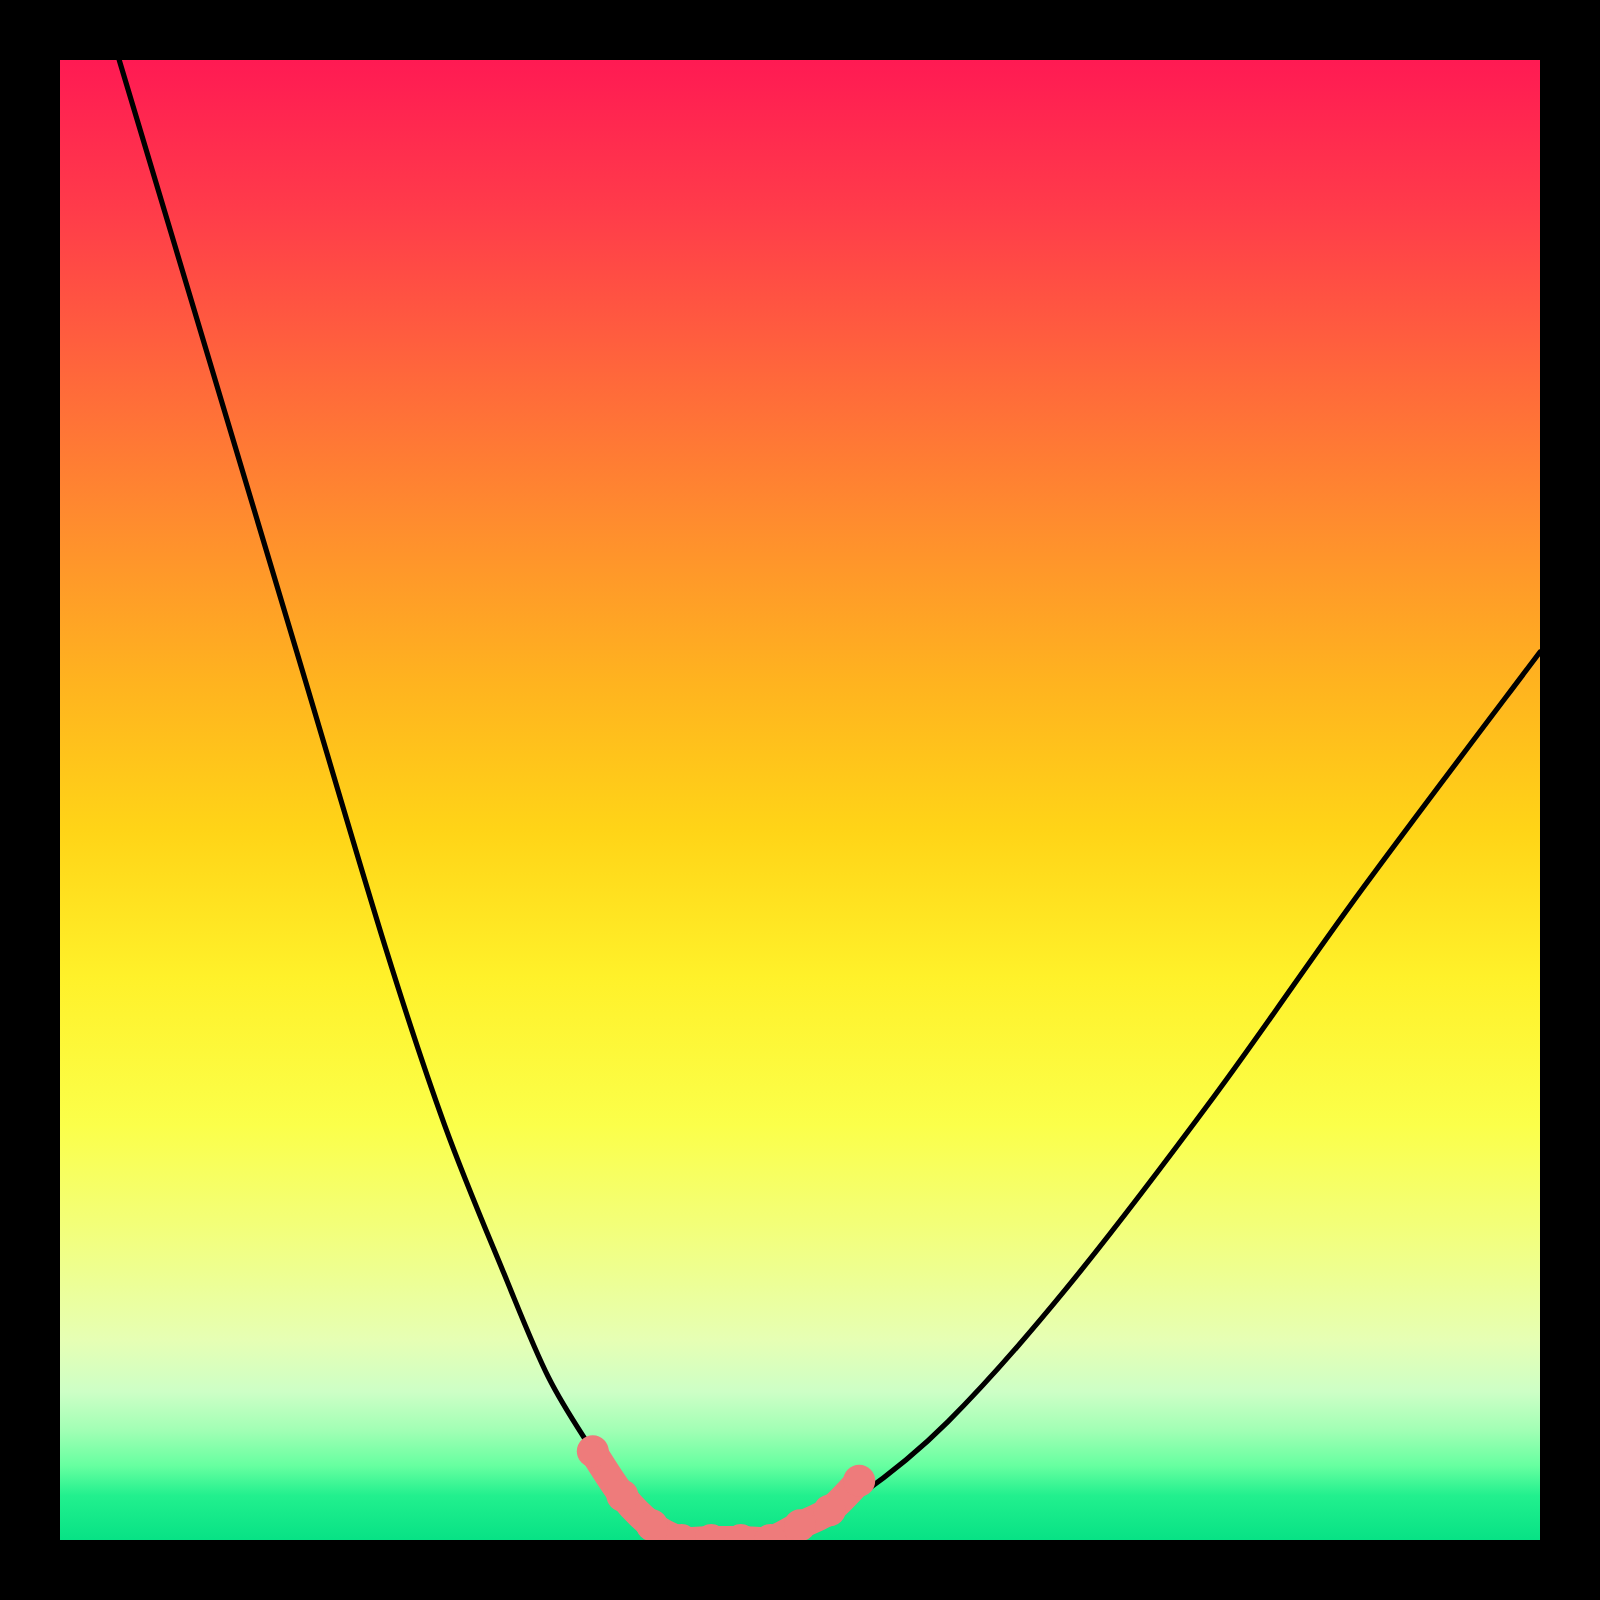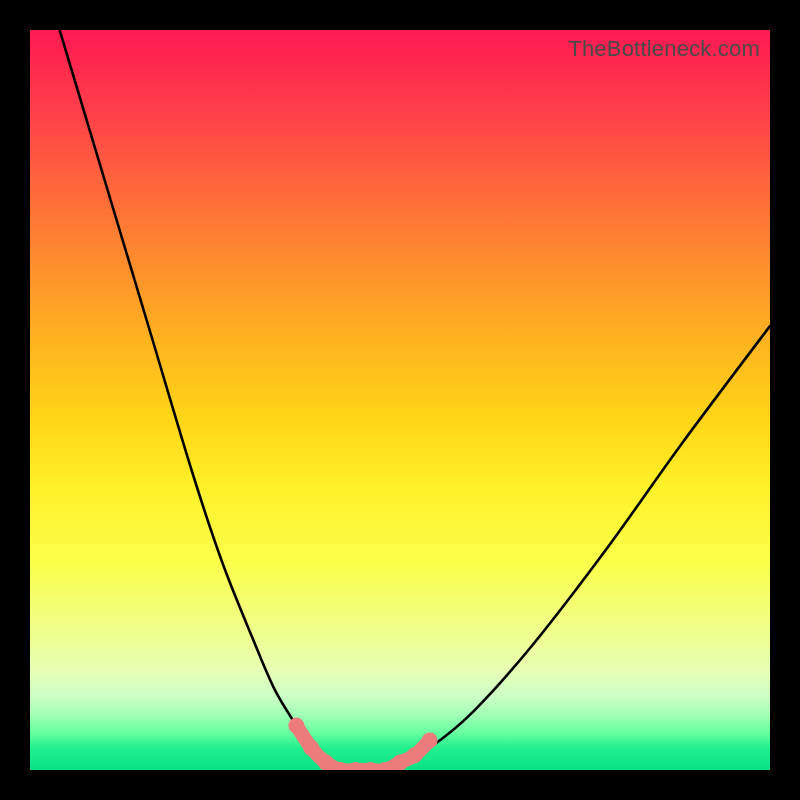--- a/index.html
+++ b/index.html
@@ -60,21 +60,20 @@
     height: 740px;
     pointer-events: none;
   }
 </style>
 </head>
 <body>
 
 <div class="frame">
   <div class="plot">
 
-    <span class="watermark">TheBottleneck.com</span>
 
     <svg class="curve" viewBox="0 0 740 740" preserveAspectRatio="none">
       <path fill="none" stroke="#000000" stroke-width="2.6" stroke-linecap="round" stroke-linejoin="round" d="M 29.6 0 C 37 24.666666666666668 59.199999999999996 98.66666666666666 74 148 C 88.8 197.33333333333334 103.60000000000001 246.66666666666666 118.4 296 C 133.20000000000002 345.3333333333333 150.46666666666667 404.53333333333336 162.8 444 C 175.13333333333335 483.46666666666664 182.53333333333333 505.66666666666663 192.4 532.8 C 202.26666666666668 559.9333333333333 213.36666666666667 585.8333333333333 222 606.8 C 230.63333333333333 627.7666666666667 236.8 643.8 244.20000000000002 658.6 C 251.60000000000002 673.4000000000001 260.2333333333333 685.7333333333333 266.4 695.6 C 272.56666666666666 705.4666666666667 276.26666666666665 711.6333333333333 281.2 717.8 C 286.1333333333333 723.9666666666666 291.06666666666666 728.9 296 732.6 C 300.93333333333334 736.3000000000001 305.8666666666667 738.7666666666667 310.8 740 C 315.73333333333335 741.2333333333333 319.4333333333334 740 325.6 740 C 331.76666666666665 740 340.4 741.2333333333333 347.79999999999995 740 C 355.19999999999993 738.7666666666667 361.3666666666667 736.3000000000001 370 732.6 C 378.6333333333333 728.9 387.2666666666667 726.4333333333333 399.6 717.8 C 411.93333333333334 709.1666666666666 426.73333333333335 698.0666666666666 444 680.8 C 461.26666666666665 663.5333333333333 481.00000000000006 641.3333333333334 503.20000000000005 614.2 C 525.4000000000001 587.0666666666667 552.5333333333334 551.3 577.2 518 C 601.8666666666667 484.7 624.0666666666667 451.4 651.2 414.4 C 678.3333333333334 377.4 725.2 315.73333333333335 740 296"></path>
       <path fill="none" stroke="#ee7b7b" stroke-width="14" stroke-linecap="round" stroke-linejoin="round" d="M 266.4 695.6 C 268.8666666666667 699.3 276.26666666666665 711.6333333333333 281.2 717.8 C 286.1333333333333 723.9666666666666 291.06666666666666 728.9 296 732.6 C 300.93333333333334 736.3000000000001 305.8666666666667 738.7666666666667 310.8 740 C 315.73333333333335 741.2333333333333 320.6666666666667 740 325.6 740 C 330.53333333333336 740 335.4666666666667 740 340.40000000000003 740 C 345.33333333333337 740 350.26666666666665 741.2333333333333 355.2 740 C 360.1333333333333 738.7666666666667 365.06666666666666 735.0666666666667 370 732.6 C 374.93333333333334 730.1333333333333 379.8666666666667 728.9000000000001 384.8 725.2 C 389.73333333333335 721.5 397.1333333333333 712.8666666666667 399.6 710.4"></path>
       <g fill="#ee7b7b">
           <circle cx="266.4" cy="695.6" r="8"></circle>
           <circle cx="281.2" cy="717.8" r="8"></circle>
           <circle cx="296" cy="732.6" r="8"></circle>
           <circle cx="310.8" cy="740" r="8"></circle>
           <circle cx="325.6" cy="740" r="8"></circle>

